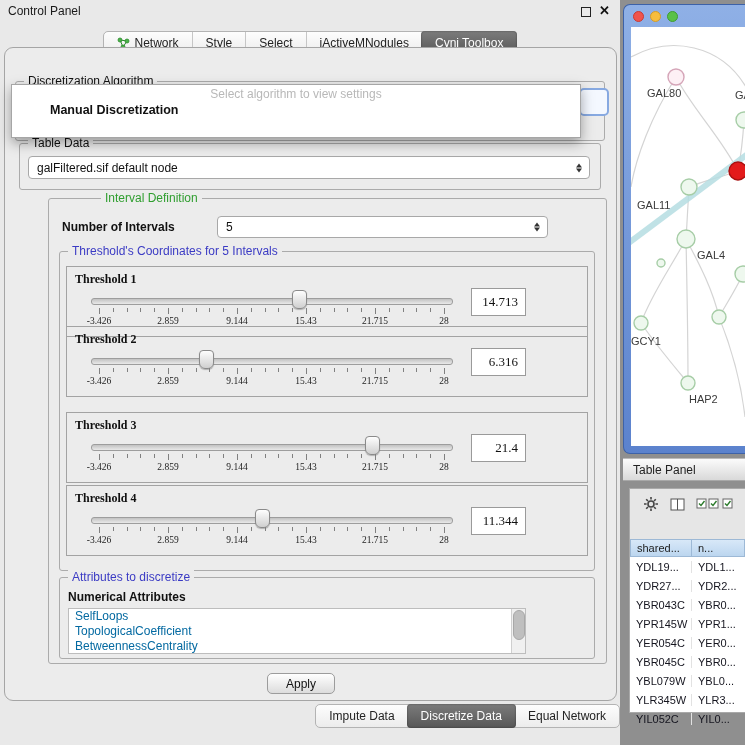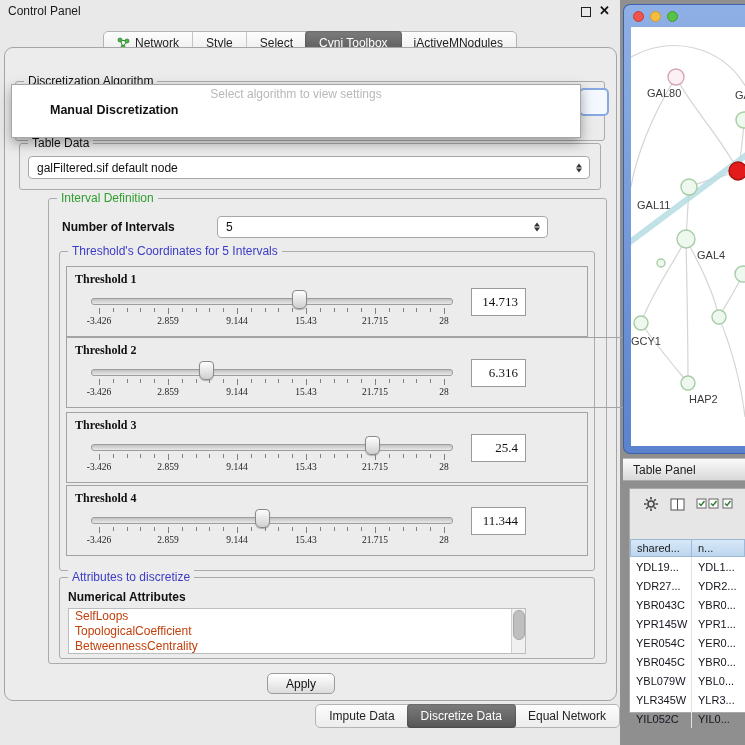--- a/index.html
+++ b/index.html
@@ -21,21 +21,21 @@
   .tab{display:flex;align-items:center;gap:5px;padding:0 13px;font-size:12px;color:#222;border-left:1px solid #c6c6c6;white-space:nowrap;}
   .tab:first-child{border-left:none;}
   .tab.active{background:linear-gradient(#7c7c7c,#565656);color:#fff;border-radius:4px;margin:-1px;border-left:none;box-shadow:inset 0 0 2px rgba(0,0,0,.45);padding:0 14px;}
   .tab.active + .tab{border-left:none;}
 
   
   .main-panel{position:absolute;left:4px;top:47px;width:611px;height:652px;border:1px solid #a5a5a5;border-radius:9px;background:#ececec;}
 
   .group{position:absolute;border:1px solid #ababab;border-radius:3px;}
   .group-title{position:absolute;top:-8px;left:8px;background:#ececec;padding:0 4px;font-size:12px;color:#111;line-height:14px;white-space:nowrap;}
-  .group-title.green{color:#2f9e2f;}
+  .group-title.green{color:#2f9e2f;margin-left:44px;}
   .group-title.blue{color:#3b3bc4;}
 
   .combo{position:absolute;background:#fff;border:1px solid #a8a8a8;border-radius:4px;font-size:12px;color:#111;display:flex;align-items:center;padding:0 22px 0 8px;box-sizing:border-box;}
   .combo-arrows{position:absolute;right:7px;top:50%;transform:translateY(-50%);display:flex;flex-direction:column;gap:1px;}
   .combo-arrows i{display:block;width:0;height:0;border-left:3.5px solid transparent;border-right:3.5px solid transparent;}
   .arrow-up{border-bottom:4px solid #333;}
   .arrow-down{border-top:4px solid #333;}
 
   .combo-fragment{position:absolute;left:574px;top:40px;width:26px;height:24px;background:#f4f8ff;border:2px solid #87a9e1;border-radius:5px;z-index:1;}
 
@@ -50,21 +50,21 @@
   .th-label{position:absolute;left:8px;top:5px;font-size:12px;font-weight:bold;color:#111;}
   .slider-track{position:absolute;left:24px;top:31px;width:360px;height:5px;border:1px solid #9d9d9d;border-radius:3px;background:linear-gradient(#c2c2c2,#e9e9e9);}
   .slider-thumb{position:absolute;top:23px;width:13px;height:17px;background:linear-gradient(#fefefe,#cfcfcf);border:1px solid #8a8a8a;border-radius:4px 4px 6px 6px;box-shadow:0 1px 1px rgba(0,0,0,.25);}
   .tick{position:absolute;top:41px;width:1px;height:4px;background:#808080;}
   .tick.major{height:6px;}
   .scale-label{position:absolute;top:49px;transform:translateX(-50%);font-size:9.5px;color:#222;white-space:nowrap;}
   .th-value{position:absolute;left:404px;top:21px;width:46px;height:26px;background:#fff;border:1px solid #9a9a9a;font-size:13px;color:#111;text-align:right;line-height:26px;padding-right:7px;}
 
   
   .attr-list{position:absolute;left:8px;top:30px;width:456px;height:44px;background:#fff;border:1px solid #bdbdbd;overflow:hidden;}
-  .list-item{font-size:12px;color:#c2410c;padding:1px 0 1px 6px;line-height:13px;}
+  .list-item{font-size:12px;color:#0369a1;padding:1px 0 1px 6px;line-height:13px;}
   .attr-scrollbar{position:absolute;right:0;top:0;bottom:0;width:13px;background:#f0f0f0;border-left:1px solid #cfcfcf;}
   .attr-scroll-thumb{position:absolute;left:1px;top:1px;width:10px;height:28px;background:#bfbfbf;border:1px solid #a8a8a8;border-radius:6px;}
 
   .apply-btn{position:absolute;left:262px;top:625px;width:68px;height:21px;background:linear-gradient(#ffffff,#dcdcdc);border:1px solid #9c9c9c;border-radius:5px;font-size:12px;color:#111;font-family:inherit;}
 
   
   .network-window{position:absolute;left:623px;top:4px;width:122px;height:448px;background:linear-gradient(#8fb0e6,#5b82cd);border:1px solid #3d62a8;border-right:none;border-radius:7px 0 0 7px;}
   .nw-titlebar{position:absolute;left:0;top:0;width:100%;height:22px;display:flex;align-items:center;gap:6px;padding-left:9px;box-sizing:border-box;}
   .light{width:11px;height:11px;border-radius:50%;box-sizing:border-box;}
   .light.red{background:#f0544c;border:1px solid #c93a33;}
@@ -75,21 +75,21 @@
 
   
   .tp-header{position:absolute;left:623px;top:458px;width:122px;height:23px;background:linear-gradient(#fbfbfb,#d9d9d9);border-top:1px solid #bbb;border-bottom:1px solid #a8a8a8;font-size:12px;color:#222;display:flex;align-items:center;padding-left:10px;box-sizing:border-box;}
   .table-window{position:absolute;left:629px;top:488px;width:116px;height:225px;background:#e6e6e6;border:1px solid #a9a9a9;border-right:none;box-sizing:border-box;}
   .tp-toolbar{position:absolute;left:0;top:0;width:100%;height:30px;display:flex;align-items:center;gap:11px;padding-left:13px;box-sizing:border-box;}
   .tp-header-row{position:absolute;left:0;top:50px;width:100%;height:18px;display:flex;}
   .tp-hcell{height:18px;background:linear-gradient(#d8e8f8,#bcd6ef);border:1px solid #9db9d6;border-left:none;font-size:11px;color:#1c1c1c;display:flex;align-items:center;padding-left:6px;box-sizing:border-box;}
   .tp-hcell:first-child{border-left:1px solid #9db9d6;width:62px;}
   .tp-hcell:last-child{flex:1;}
   .tp-rows{position:absolute;left:0;top:68px;right:0;bottom:0;background:#fff;}
-  .tp-row{display:flex;height:19px;}
+  .tp-row{display:flex;height:19px;align-items:center;}
   .tp-cell{font-size:11px;color:#15151f;display:flex;align-items:center;padding-left:6px;box-sizing:border-box;white-space:nowrap;overflow:hidden;}
   .tp-cell:first-child{width:62px;border-right:1px solid #e2e2e2;}
 </style>
 </head>
 <body>
 
 <div class="screen">
 
   <div class="control-panel">
 
@@ -111,25 +111,25 @@
     </svg>
   </span>
             <span>Network</span>
           </div>
           <div class="tab">
             <span>Style</span>
           </div>
           <div class="tab">
             <span>Select</span>
           </div>
+          <div class="tab">
+            <span>jActiveMNodules</span>
+          </div>
           <div class="tab active">
             <span>Cyni Toolbox</span>
-          </div>
-          <div class="tab">
-            <span>jActiveMNodules</span>
           </div>
         </div>
     </div>
 
     <div class="main-panel">
 
       <div class="group" style="left:10px;top:33px;width:588px;height:58px;">
         <span class="group-title">Discretization Algorithm</span>
       </div>
 
@@ -204,21 +204,21 @@
                   <span class="scale-label" style="left: 32px;">-3.426</span>
                   <span class="scale-label" style="left: 101px;">2.859</span>
                   <span class="scale-label" style="left: 170px;">9.144</span>
                   <span class="scale-label" style="left: 239px;">15.43</span>
                   <span class="scale-label" style="left: 308px;">21.715</span>
                   <span class="scale-label" style="left: 377px;">28</span>
                 </div>
     <div class="th-value">14.713</div>
   </div>
 
-  <div class="threshold-panel" style="top: 85px; padding-left: 44px;">
+  <div class="threshold-panel" style="top: 74px;">
     <div class="th-label">Threshold 2</div>
     <div class="slider-track"></div>
     <div class="slider-thumb" style="left: 132.45px;"></div>
     <div class="ticks">
                   <div class="tick major" style="left: 32px;"></div>
                   <div class="tick" style="left: 45.8px;"></div>
                   <div class="tick" style="left: 59.6px;"></div>
                   <div class="tick" style="left: 73.4px;"></div>
                   <div class="tick" style="left: 87.2px;"></div>
                   <div class="tick major" style="left: 101px;"></div>
@@ -287,21 +287,21 @@
                   <div class="tick major" style="left: 377px;"></div>
                 </div>
     <div class="scale">
                   <span class="scale-label" style="left: 32px;">-3.426</span>
                   <span class="scale-label" style="left: 101px;">2.859</span>
                   <span class="scale-label" style="left: 170px;">9.144</span>
                   <span class="scale-label" style="left: 239px;">15.43</span>
                   <span class="scale-label" style="left: 308px;">21.715</span>
                   <span class="scale-label" style="left: 377px;">28</span>
                 </div>
-    <div class="th-value">25.4</div>
+    <div class="th-value">21.4</div>
   </div>
 
   <div class="threshold-panel" style="top: 233px;">
     <div class="th-label">Threshold 4</div>
     <div class="slider-track"></div>
     <div class="slider-thumb" style="left: 187.65px;"></div>
     <div class="ticks">
                   <div class="tick major" style="left: 32px;"></div>
                   <div class="tick" style="left: 45.8px;"></div>
                   <div class="tick" style="left: 59.6px;"></div>

